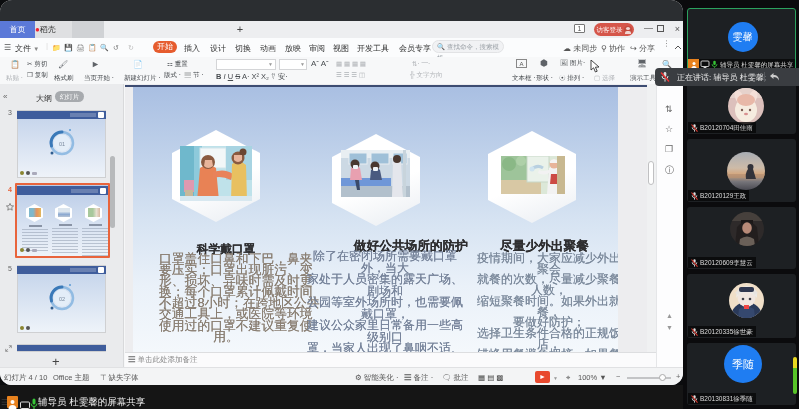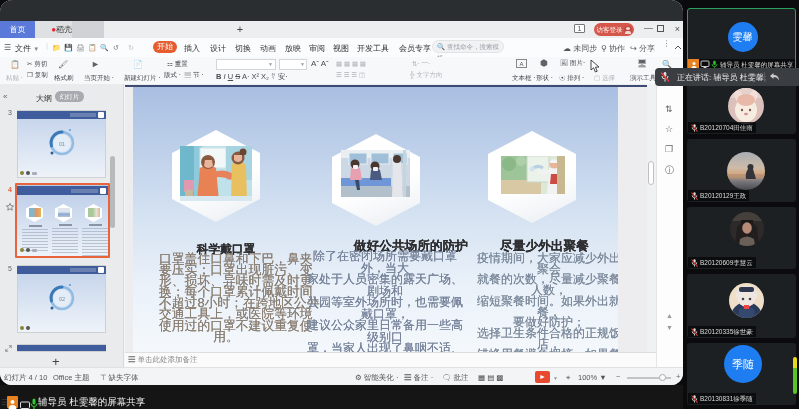--- a/index.html
+++ b/index.html
@@ -19,21 +19,21 @@
 </style></head>
 <body>
 <div id="stage">
 
 <div class="abs" id="wps" style="left:0;top:0;width:683px;height:385px;background:#f6f7f8;overflow:hidden;border-radius:12px;">
 
   <div class="abs" style="left:0;top:0;width:683px;height:21px;background:#2b2e31;"></div>
 
   <div class="abs" style="left:0;top:21px;width:683px;height:17px;background:#edeef0;">
     <div class="abs" style="left:0;top:0;width:35px;height:17px;background:#5b79d8;color:#fff;font-size:8px;line-height:17px;text-align:center;">首页</div>
-    <div class="abs" style="left:35px;top:0;width:37px;height:17px;background:#dfe0e2;color:#333;font-size:8px;line-height:17px;text-align:right;"><span style="color:#e23;font-size:8px;">●</span>稻壳</div>
+    <div class="abs" style="left:35px;top:0;width:37px;height:17px;background:#dfe0e2;color:#333;font-size:8px;line-height:17px;text-align:left;"><span style="color:#e23;font-size:8px;">●</span>稻壳</div>
     <div class="abs" style="left:72px;top:0;width:32px;height:17px;background:#d0d2d5;"></div>
     <div class="abs" style="left:233px;top:0;width:14px;height:17px;color:#444;font-size:11px;line-height:16px;text-align:center;">+</div>
 
     <div class="abs" style="left:574px;top:3px;width:11px;height:9px;border:1px solid #777;border-radius:1px;font-size:7px;line-height:8px;text-align:center;color:#555;background:#fff;">1</div>
     <div class="abs" style="left:594px;top:2px;width:40px;height:13px;background:#d5564a;border-radius:7px;color:#fff;font-size:6.5px;line-height:13px;text-align:center;">访客登录<span style="display:inline-block;width:8px;height:8px;background:#c24a3e;border-radius:50%;vertical-align:-2px;margin-left:1px;position:relative;"><span style="position:absolute;left:2px;top:1px;width:4px;height:3px;background:#f0d6d2;border-radius:50%;"></span><span style="position:absolute;left:1px;top:4.5px;width:6px;height:3px;background:#f0d6d2;border-radius:2px 2px 0 0;"></span></span></div>
     <div class="abs" style="left:642px;top:0px;width:13px;height:17px;color:#555;font-size:9px;line-height:15px;text-align:center;">—</div>
     <div class="abs" style="left:657px;top:4px;width:7px;height:7px;border:1px solid #555;"></div>
     <div class="abs" style="left:671px;top:0px;width:13px;height:17px;color:#555;font-size:9px;line-height:16px;text-align:center;">×</div>
   </div>
 

